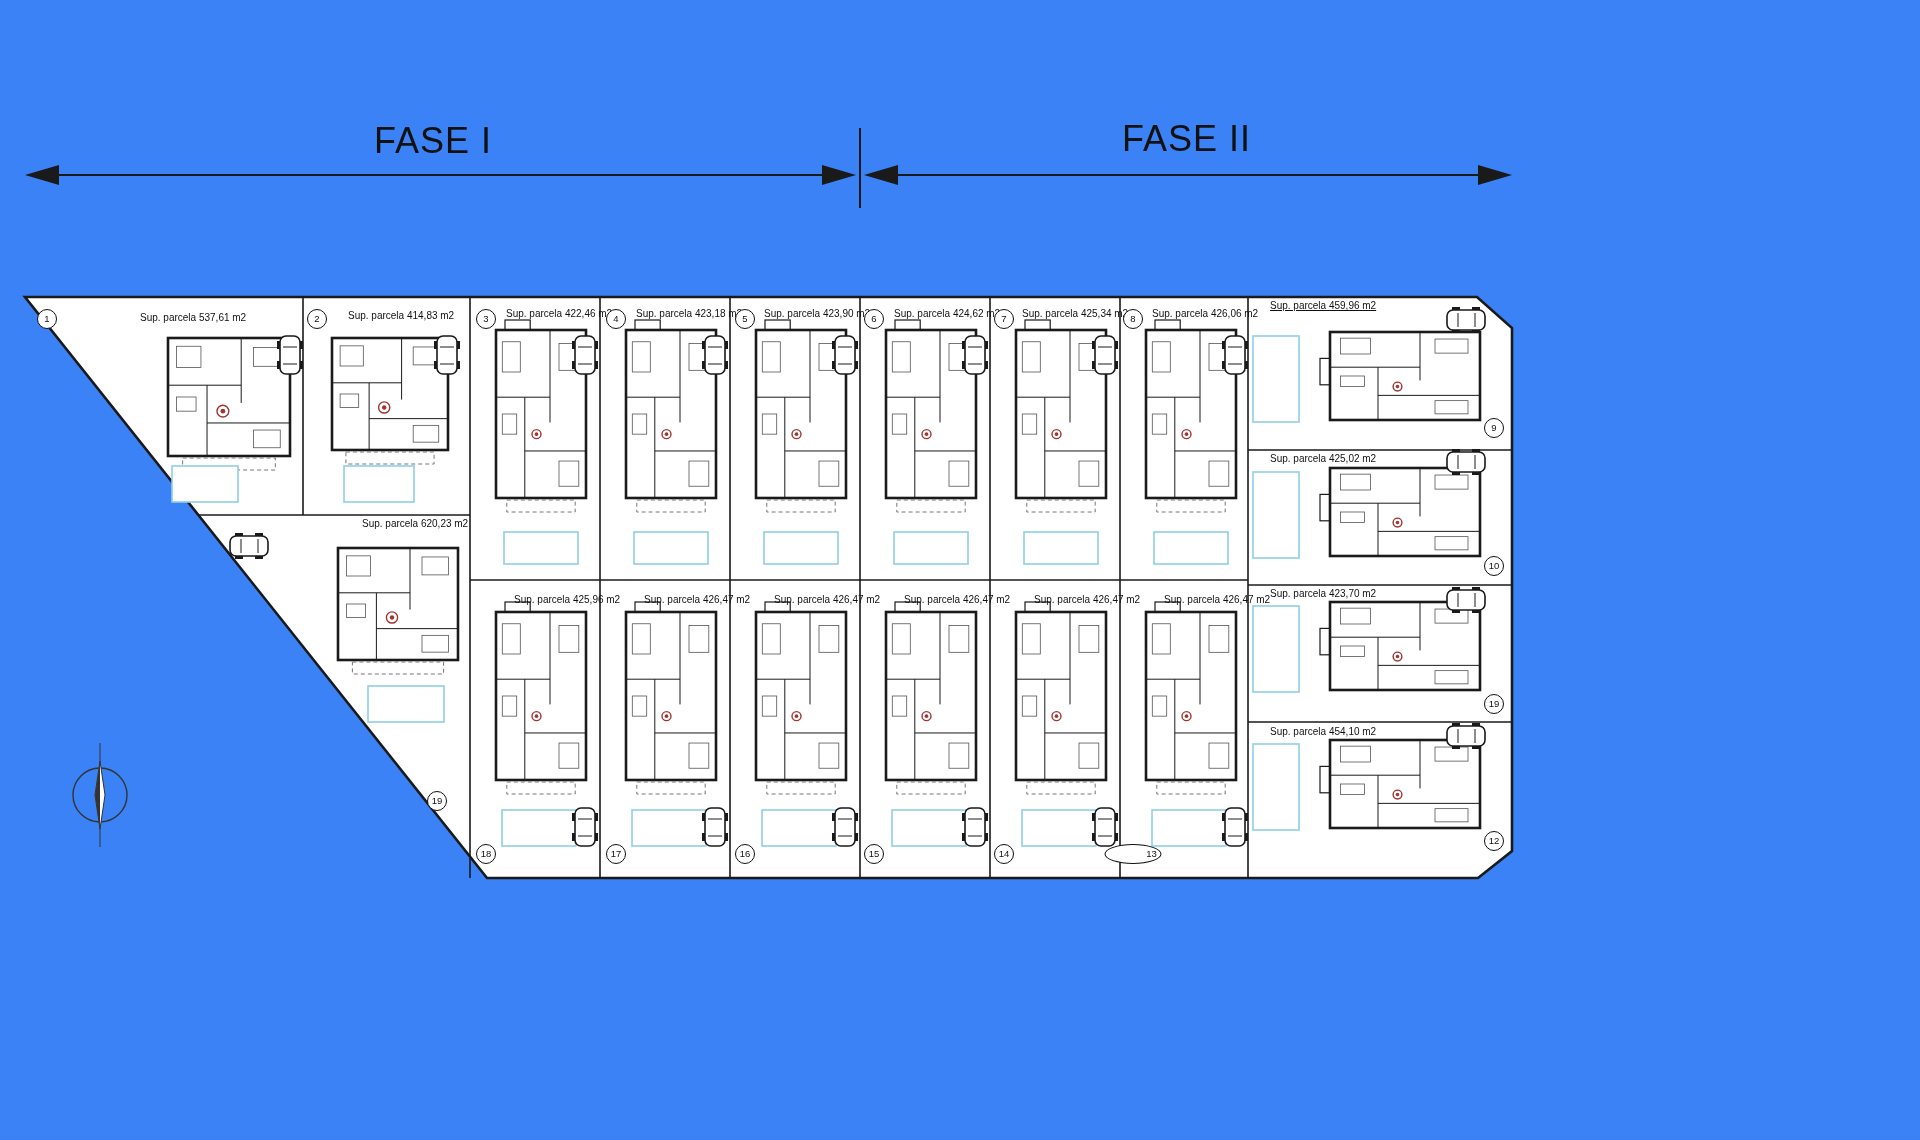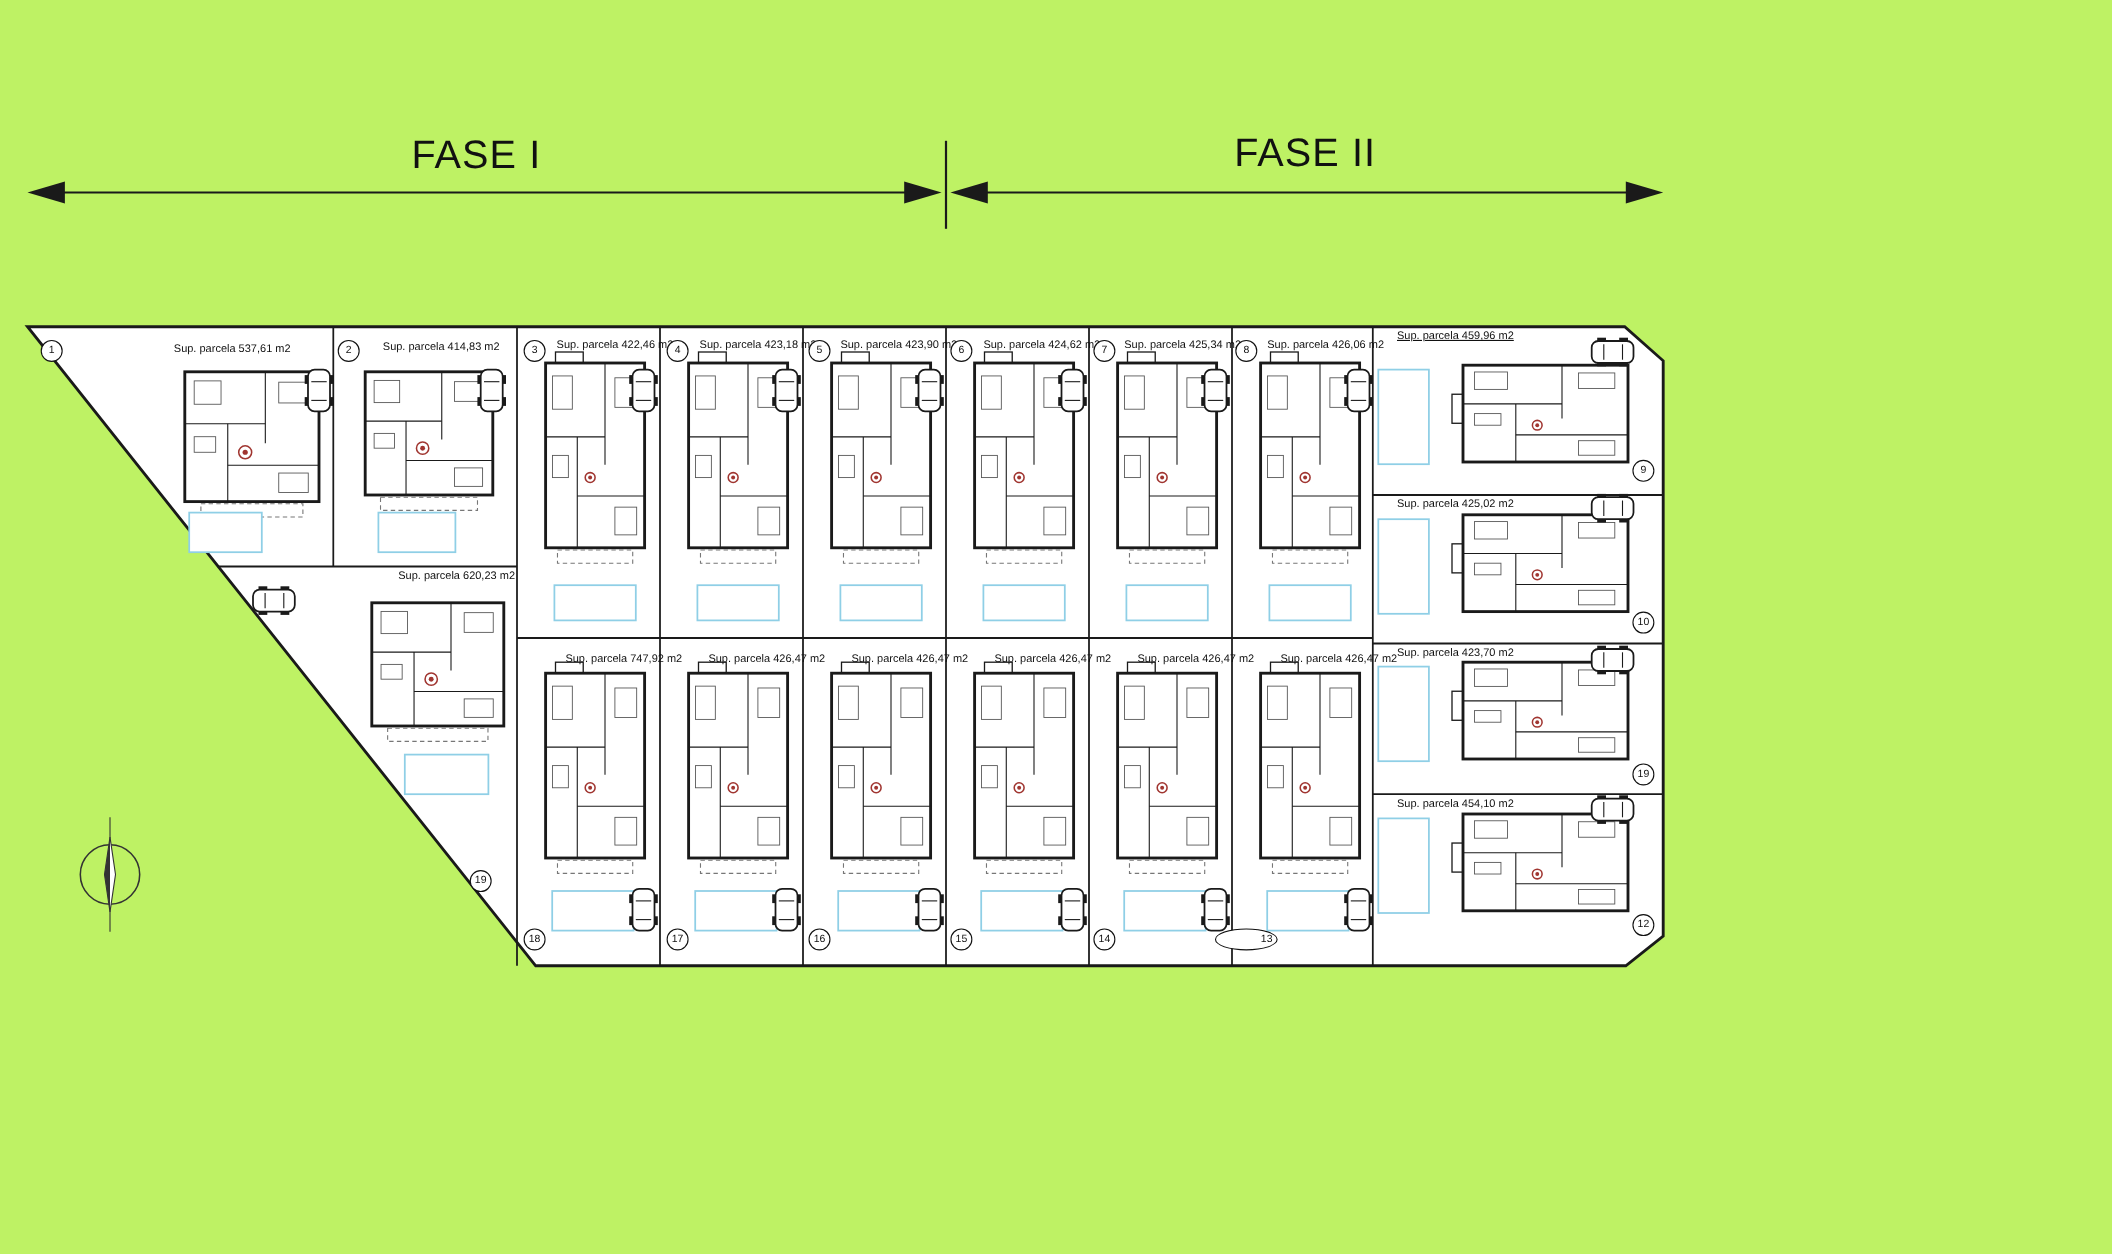--- a/index.html
+++ b/index.html
@@ -1,16 +1,16 @@
 <!DOCTYPE html>
 <html><head>
 <meta charset="utf-8">
 <style>
   html,body{margin:0;padding:0;background:#e9e9e5;}
-  #stage{position:relative;width:1920px;height:1140px;background:#bef264;overflow:hidden;
+  #stage{position:relative;width:1920px;height:1140px;background:#3b82f6;overflow:hidden;
          font-family:"Liberation Sans",sans-serif;}
   .phase-label{position:absolute;font-size:36px;color:#111;letter-spacing:1px;}
   #fase1{left:374px;top:120px;}
   #fase2{left:1122px;top:118px;}
   .area-label{position:absolute;font-size:10px;color:#111;white-space:nowrap;}
   .num{position:absolute;width:18px;height:18px;border:1.3px solid #111;border-radius:50%;
        background:#fff;font-size:9.5px;line-height:18px;text-align:center;color:#111;
        transform:translate(-50%,-50%);}
   #plan-svg{position:absolute;left:0;top:0;}
   #labels{position:absolute;inset:0;pointer-events:none;}
@@ -478,21 +478,21 @@
         <line x1="258" y1="539" x2="258" y2="553" stroke="#1a1a1a" stroke-width="1"></line>
       </g>
       <g>
         <circle cx="100" cy="795" r="27" fill="none" stroke="#333" stroke-width="1.4"></circle>
         <line x1="100" y1="743" x2="100" y2="847" stroke="#333" stroke-width="1"></line>
         <polygon points="100,761 105,795 100,829 95,795" fill="#fff" stroke="#333" stroke-width="1"></polygon>
         <polygon points="100,761 100,829 95,795" fill="#333"></polygon>
       </g>
     </svg>
   <div id="labels">
-      <div class="area-label" style="left: 158px; top: 312px; text-align: center;">Sup. parcela 537,61 m2</div>
+      <div class="area-label" style="left: 140px; top: 312px; text-align: center;">Sup. parcela 537,61 m2</div>
       <div class="num" style="left: 47px; top: 319px;">1</div>
       <div class="area-label" style="left: 336px; top: 310px; margin-left: 12px;">Sup. parcela 414,83 m2</div>
       <div class="num" style="left: 317px; top: 319px;">2</div>
       <div class="area-label" style="left: 506px; top: 308px;">Sup. parcela 422,46 m2</div>
       <div class="num" style="left: 486px; top: 319px;">3</div>
       <div class="area-label" style="left: 636px; top: 308px;">Sup. parcela 423,18 m2</div>
       <div class="num" style="left: 616px; top: 319px;">4</div>
       <div class="area-label" style="left: 764px; top: 308px;">Sup. parcela 423,90 m2</div>
       <div class="num" style="left: 745px; top: 319px;">5</div>
       <div class="area-label" style="left: 894px; top: 308px;">Sup. parcela 424,62 m2</div>
@@ -512,18 +512,18 @@
       <div class="area-label" style="left: 1164px; top: 594px;">Sup. parcela 426,47 m2</div>
       <div class="num" style="left: 1133px; top: 854px; padding-left: 37px;">13</div>
       <div class="area-label" style="left: 1034px; top: 594px;">Sup. parcela 426,47 m2</div>
       <div class="num" style="left: 1004px; top: 854px;">14</div>
       <div class="area-label" style="left: 904px; top: 594px;">Sup. parcela 426,47 m2</div>
       <div class="num" style="left: 874px; top: 854px;">15</div>
       <div class="area-label" style="left: 774px; top: 594px;">Sup. parcela 426,47 m2</div>
       <div class="num" style="left: 745px; top: 854px;">16</div>
       <div class="area-label" style="left: 644px; top: 594px;">Sup. parcela 426,47 m2</div>
       <div class="num" style="left: 616px; top: 854px;">17</div>
-      <div class="area-label" style="left: 514px; top: 594px;">Sup. parcela 747,92 m2</div>
+      <div class="area-label" style="left: 514px; top: 594px;">Sup. parcela 425,96 m2</div>
       <div class="num" style="left: 486px; top: 854px;">18</div>
       <div class="area-label" style="left: 362px; top: 518px;">Sup. parcela 620,23 m2</div>
       <div class="num" style="left: 437px; top: 801px;">19</div>
     </div>
 </div>
 
 </body></html>

